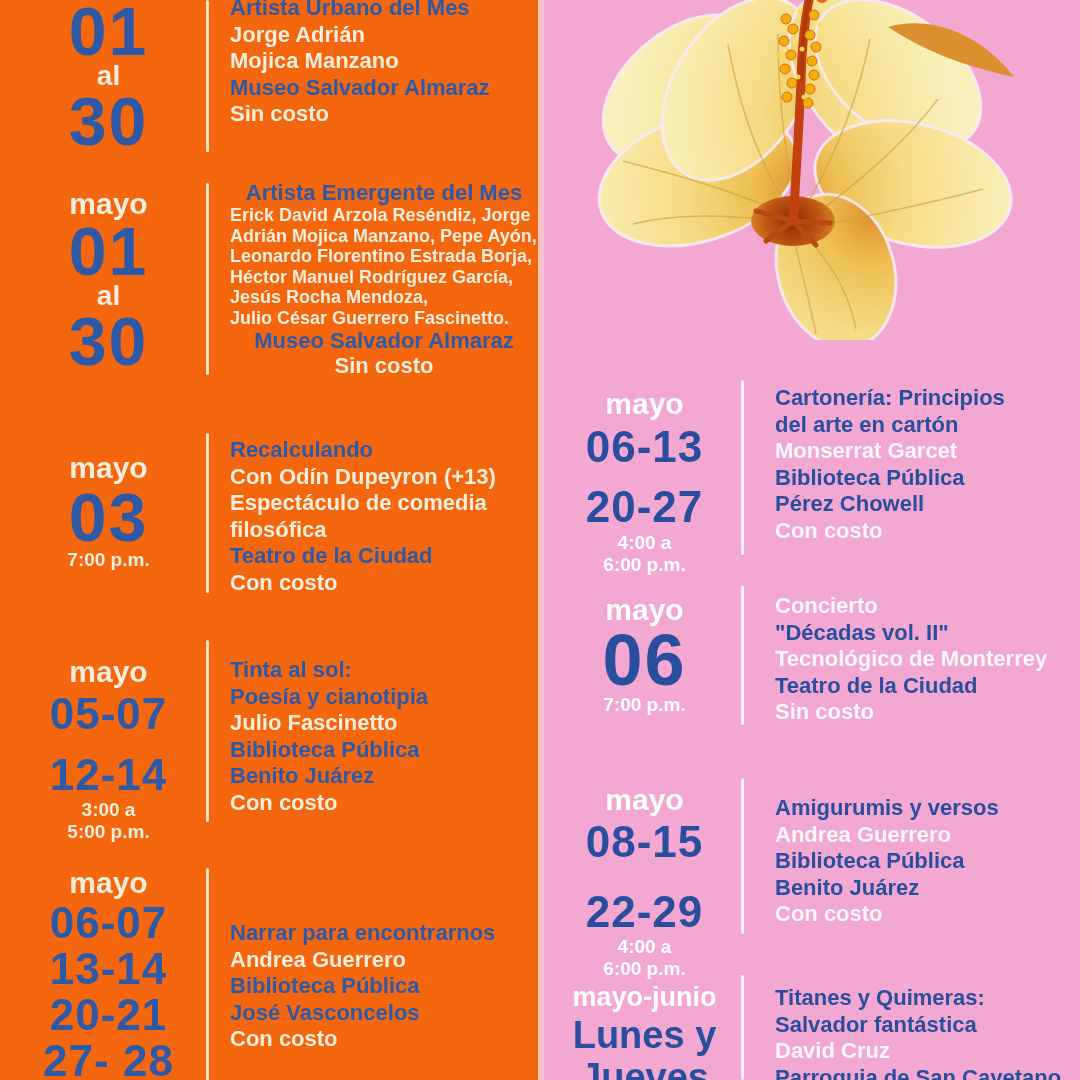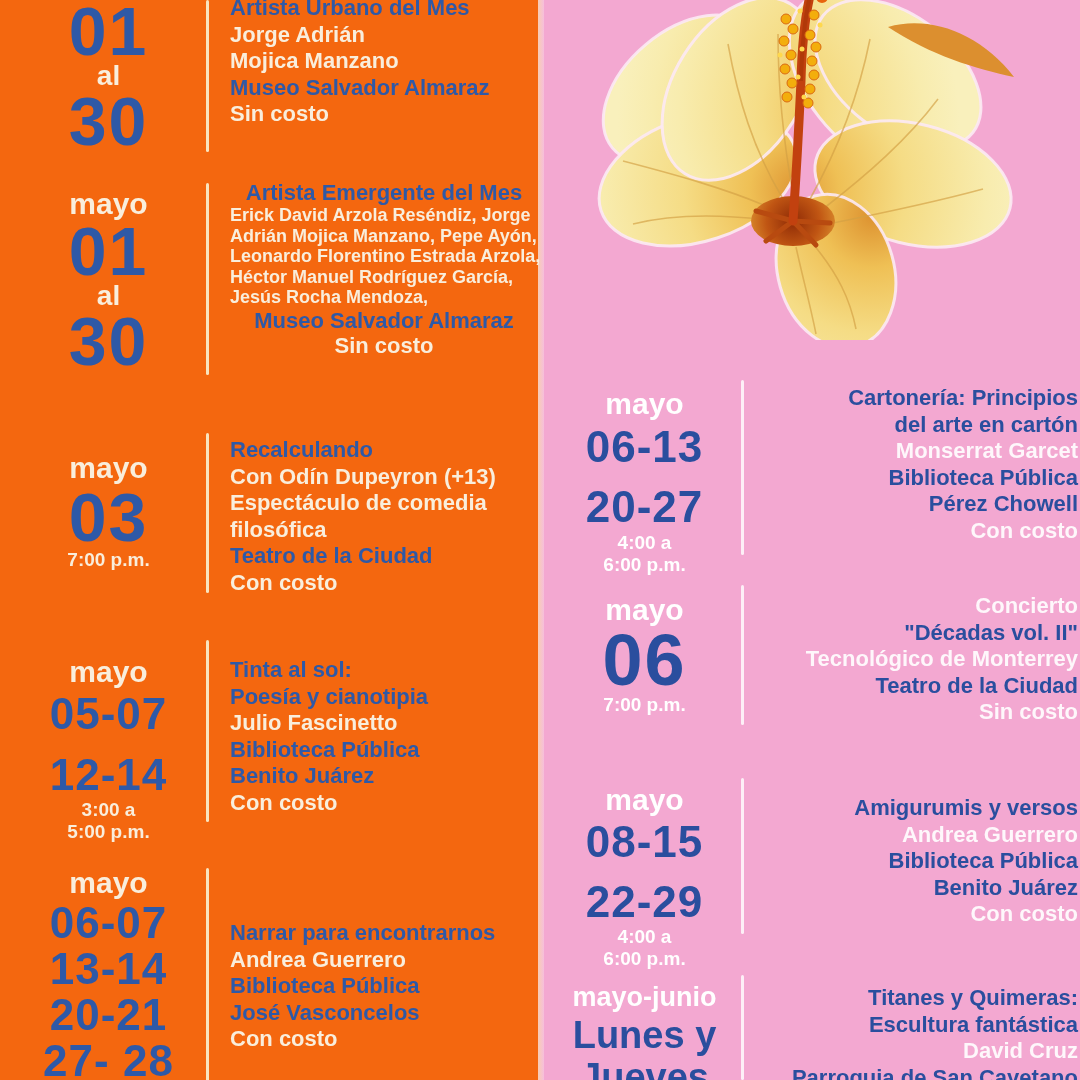--- a/index.html
+++ b/index.html
@@ -11,21 +11,21 @@
   .bg-right{position:absolute;left:544px;top:0;width:536px;height:1080px;background:#F3A8D1;}
 
   .ev{position:absolute;left:0;width:540px;}
   .ev.r{left:540px;}
   .sep{position:absolute;width:3px;border-radius:2px;}
   .ev.l .sep{left:206px;background:#F9E4BF;}
   .ev.r .sep{left:201px;background:rgba(255,255,255,.82);}
   .dates{position:absolute;left:10px;width:197px;text-align:center;}
   .ev.r .dates{left:8px;width:193px;}
   .txt{position:absolute;left:230px;width:308px;}
-  .ev.r .txt{left:235px;width:303px;text-align:right;}
+  .ev.r .txt{left:235px;width:303px;}
 
   .month{font-size:30px;line-height:36px;}
   .ev.l .month{color:#F9EEDC;}
   .ev.r .month{color:#FFFFFF;}
   .dbig{font-size:68px;line-height:58px;letter-spacing:2px;color:#2E59A7;}
   .ev.r .dbig{color:#2A4E9E;}
   .al{font-size:28px;line-height:32px;color:#F9EEDC;text-align:center;}
   .range{font-size:44px;line-height:46px;letter-spacing:1px;color:#2E59A7;}
   .ev.r .range{color:#2A4E9E;}
   .time{font-size:19px;line-height:22px;}
@@ -147,23 +147,24 @@
     <div class="dates" style="top:6px">
       <div class="month">mayo</div>
       <div class="dbig">01</div>
       <div class="al">al</div>
       <div class="dbig">30</div>
     </div>
     <div class="txt" style="top:0">
       <div class="ln b tight">Artista Emergente del Mes</div>
       <div class="ln sm w">Erick David Arzola Reséndiz, Jorge</div>
       <div class="ln sm w">Adrián Mojica Manzano, Pepe Ayón,</div>
-      <div class="ln sm w">Leonardo Florentino Estrada Arzola,</div>
+      <div class="ln sm w">Leonardo Florentino Estrada Borja,</div>
       <div class="ln sm w">Héctor Manuel Rodríguez García,</div>
       <div class="ln sm w">Jesús Rocha Mendoza,</div>
+      <div class="ln sm w">Julio César Guerrero Fascinetto.</div>
       <div class="ln b tight">Museo Salvador Almaraz</div>
       <div class="ln w tight">Sin costo</div>
     </div>
   </section>
 
   <section class="ev l" style="top:433px">
     <div class="sep" style="top:0;height:160px"></div>
     <div class="dates" style="top:17px">
       <div class="month">mayo</div>
       <div class="dbig" style="line-height:62px">03</div>
@@ -250,21 +251,21 @@
       <div class="ln b">Teatro de la Ciudad</div>
       <div class="ln w">Sin costo</div>
     </div>
   </section>
 
   <section class="ev r" style="top:778px">
     <div class="sep" style="top:0;height:156px"></div>
     <div class="dates" style="top:4px">
       <div class="month">mayo</div>
       <div class="range" style="line-height:48px">08-15</div>
-      <div class="range" style="line-height:48px;margin-top:12px">22-29</div>
+      <div class="range" style="line-height:48px;margin-top:22px">22-29</div>
       <div class="time">4:00 a</div>
       <div class="time">6:00 p.m.</div>
     </div>
     <div class="txt" style="top:17px">
       <div class="ln b">Amigurumis y versos</div>
       <div class="ln w">Andrea Guerrero</div>
       <div class="ln b">Biblioteca Pública</div>
       <div class="ln b">Benito Juárez</div>
       <div class="ln w">Con costo</div>
     </div>
@@ -272,18 +273,18 @@
 
   <section class="ev r" style="top:975px">
     <div class="sep" style="top:0;height:105px"></div>
     <div class="dates" style="top:5px">
       <div class="month" style="font-size:27px;line-height:34px">mayo-junio</div>
       <div class="weekday">Lunes y</div>
       <div class="weekday">Jueves</div>
     </div>
     <div class="txt" style="top:10px">
       <div class="ln b">Titanes y Quimeras:</div>
-      <div class="ln b">Escultura fantástica</div>
+      <div class="ln b">Salvador fantástica</div>
       <div class="ln w">David Cruz</div>
       <div class="ln b">Parroquia de San Cayetano</div>
     </div>
   </section>
 </div>
 
 </body></html>

